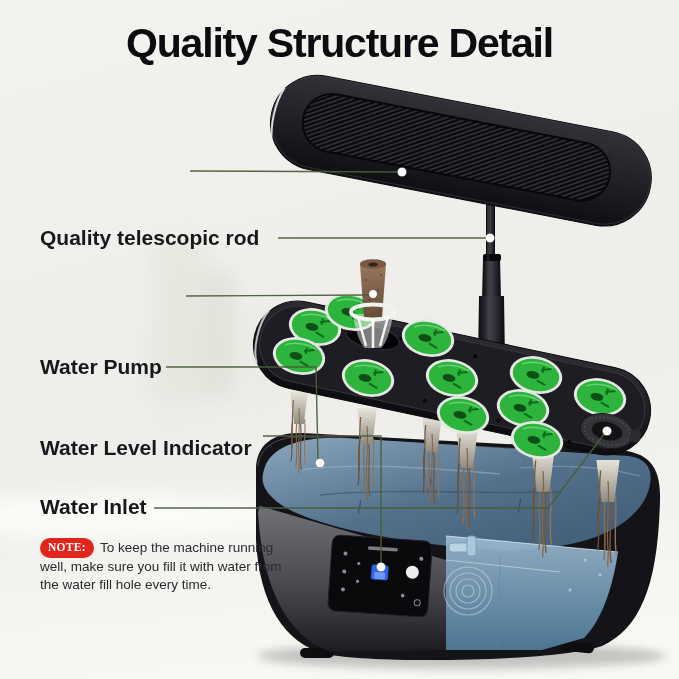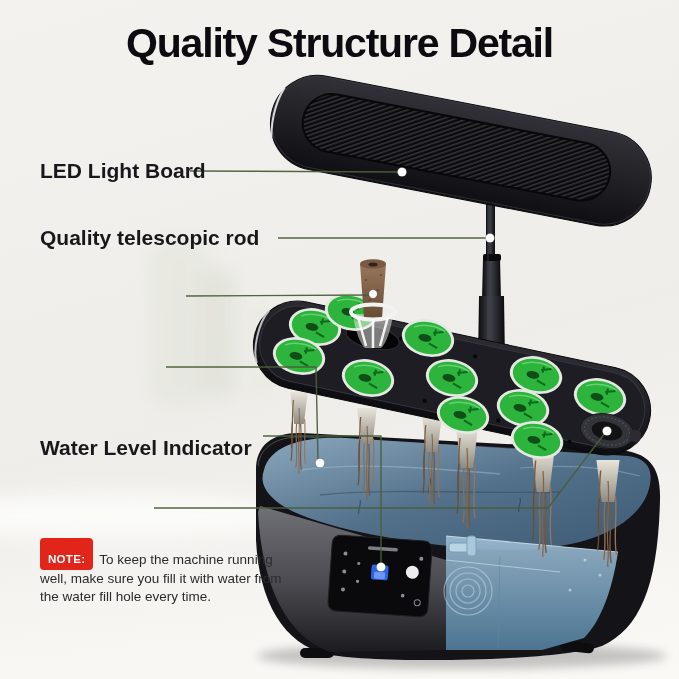--- a/index.html
+++ b/index.html
@@ -17,21 +17,21 @@
     position:absolute;left:40px;font-size:21px;font-weight:700;color:#18181c;
     white-space:nowrap;letter-spacing:0;
   }
   .note{
     position:absolute;left:40px;top:524px;width:256px;
     font-size:13.5px;line-height:1.34;color:#2b2b2f;font-weight:500;
   }
   .note-badge{
     display:inline-block;background:#e1251b;color:#ffffff;
     font-size:11.5px;font-weight:700;letter-spacing:.3px;
-    padding:14px 8px 3px;border-radius:4px;margin-right:6px;vertical-align:1px;
+    padding:2px 8px 3px;border-radius:10px;margin-right:6px;vertical-align:1px;font-family:Liberation Serif, serif;
   }
 </style>
 </head>
 <body>
 
 <div class="canvas">
 
   <svg class="scene" width="679" height="679" viewBox="0 0 679 679">
     <defs>
       <linearGradient id="boardg" x1="0" y1="0" x2="0" y2="1">
@@ -262,19 +262,20 @@
       <circle cx="490" cy="238" r="4.6"></circle>
       <circle cx="373" cy="294" r="4.2"></circle>
       <circle cx="320" cy="463" r="4.6"></circle>
       <circle cx="381" cy="567" r="4.6"></circle>
       <circle cx="607" cy="431" r="4.6"></circle>
     </g>
   </svg>
 
   <div class="title">Quality Structure Detail</div>
 
-  <div class="label" style="top:159px">LED Light Board</div>
   <div class="label" style="top:226px">Quality telescopic rod</div>
+  <div class="label" style="top:355px">Water Pump</div>
   <div class="label" style="top:436px">Water Level Indicator</div>
+  <div class="label" style="top:495px">Water Inlet</div>
 
   <p class="note"><span class="note-badge">NOTE:</span><span>To keep the machine running well, make sure you fill it with water from the water fill hole every time.</span></p>
 
 </div>
 
 </body></html>

